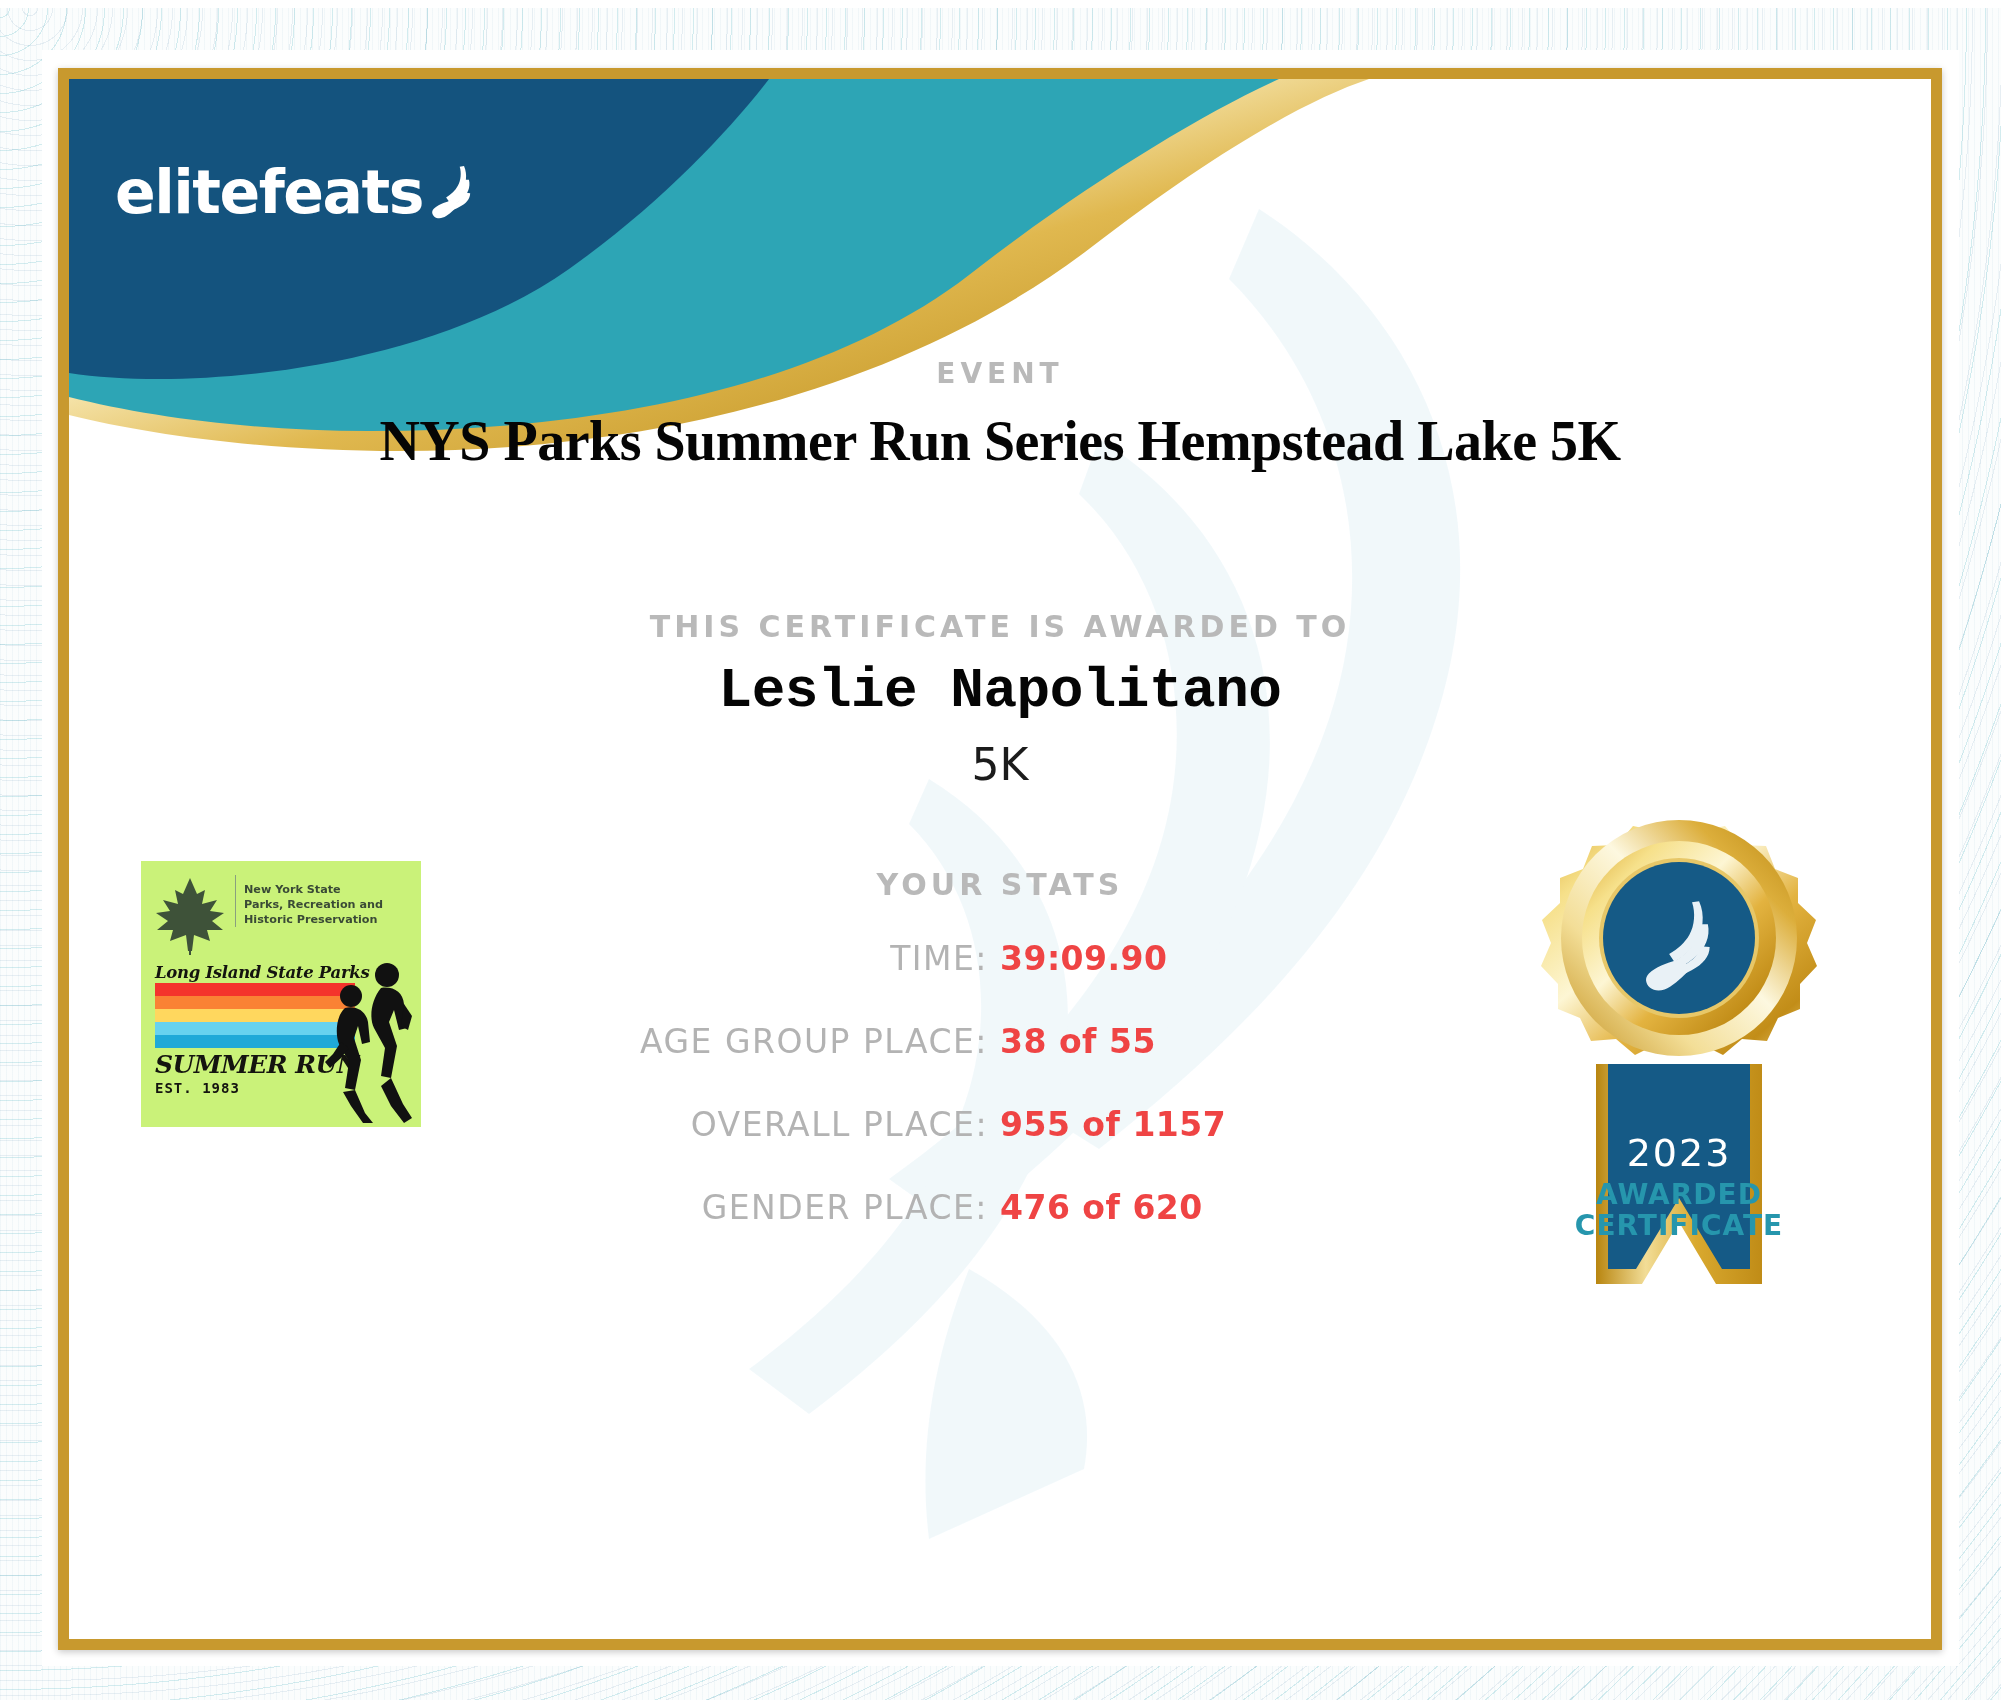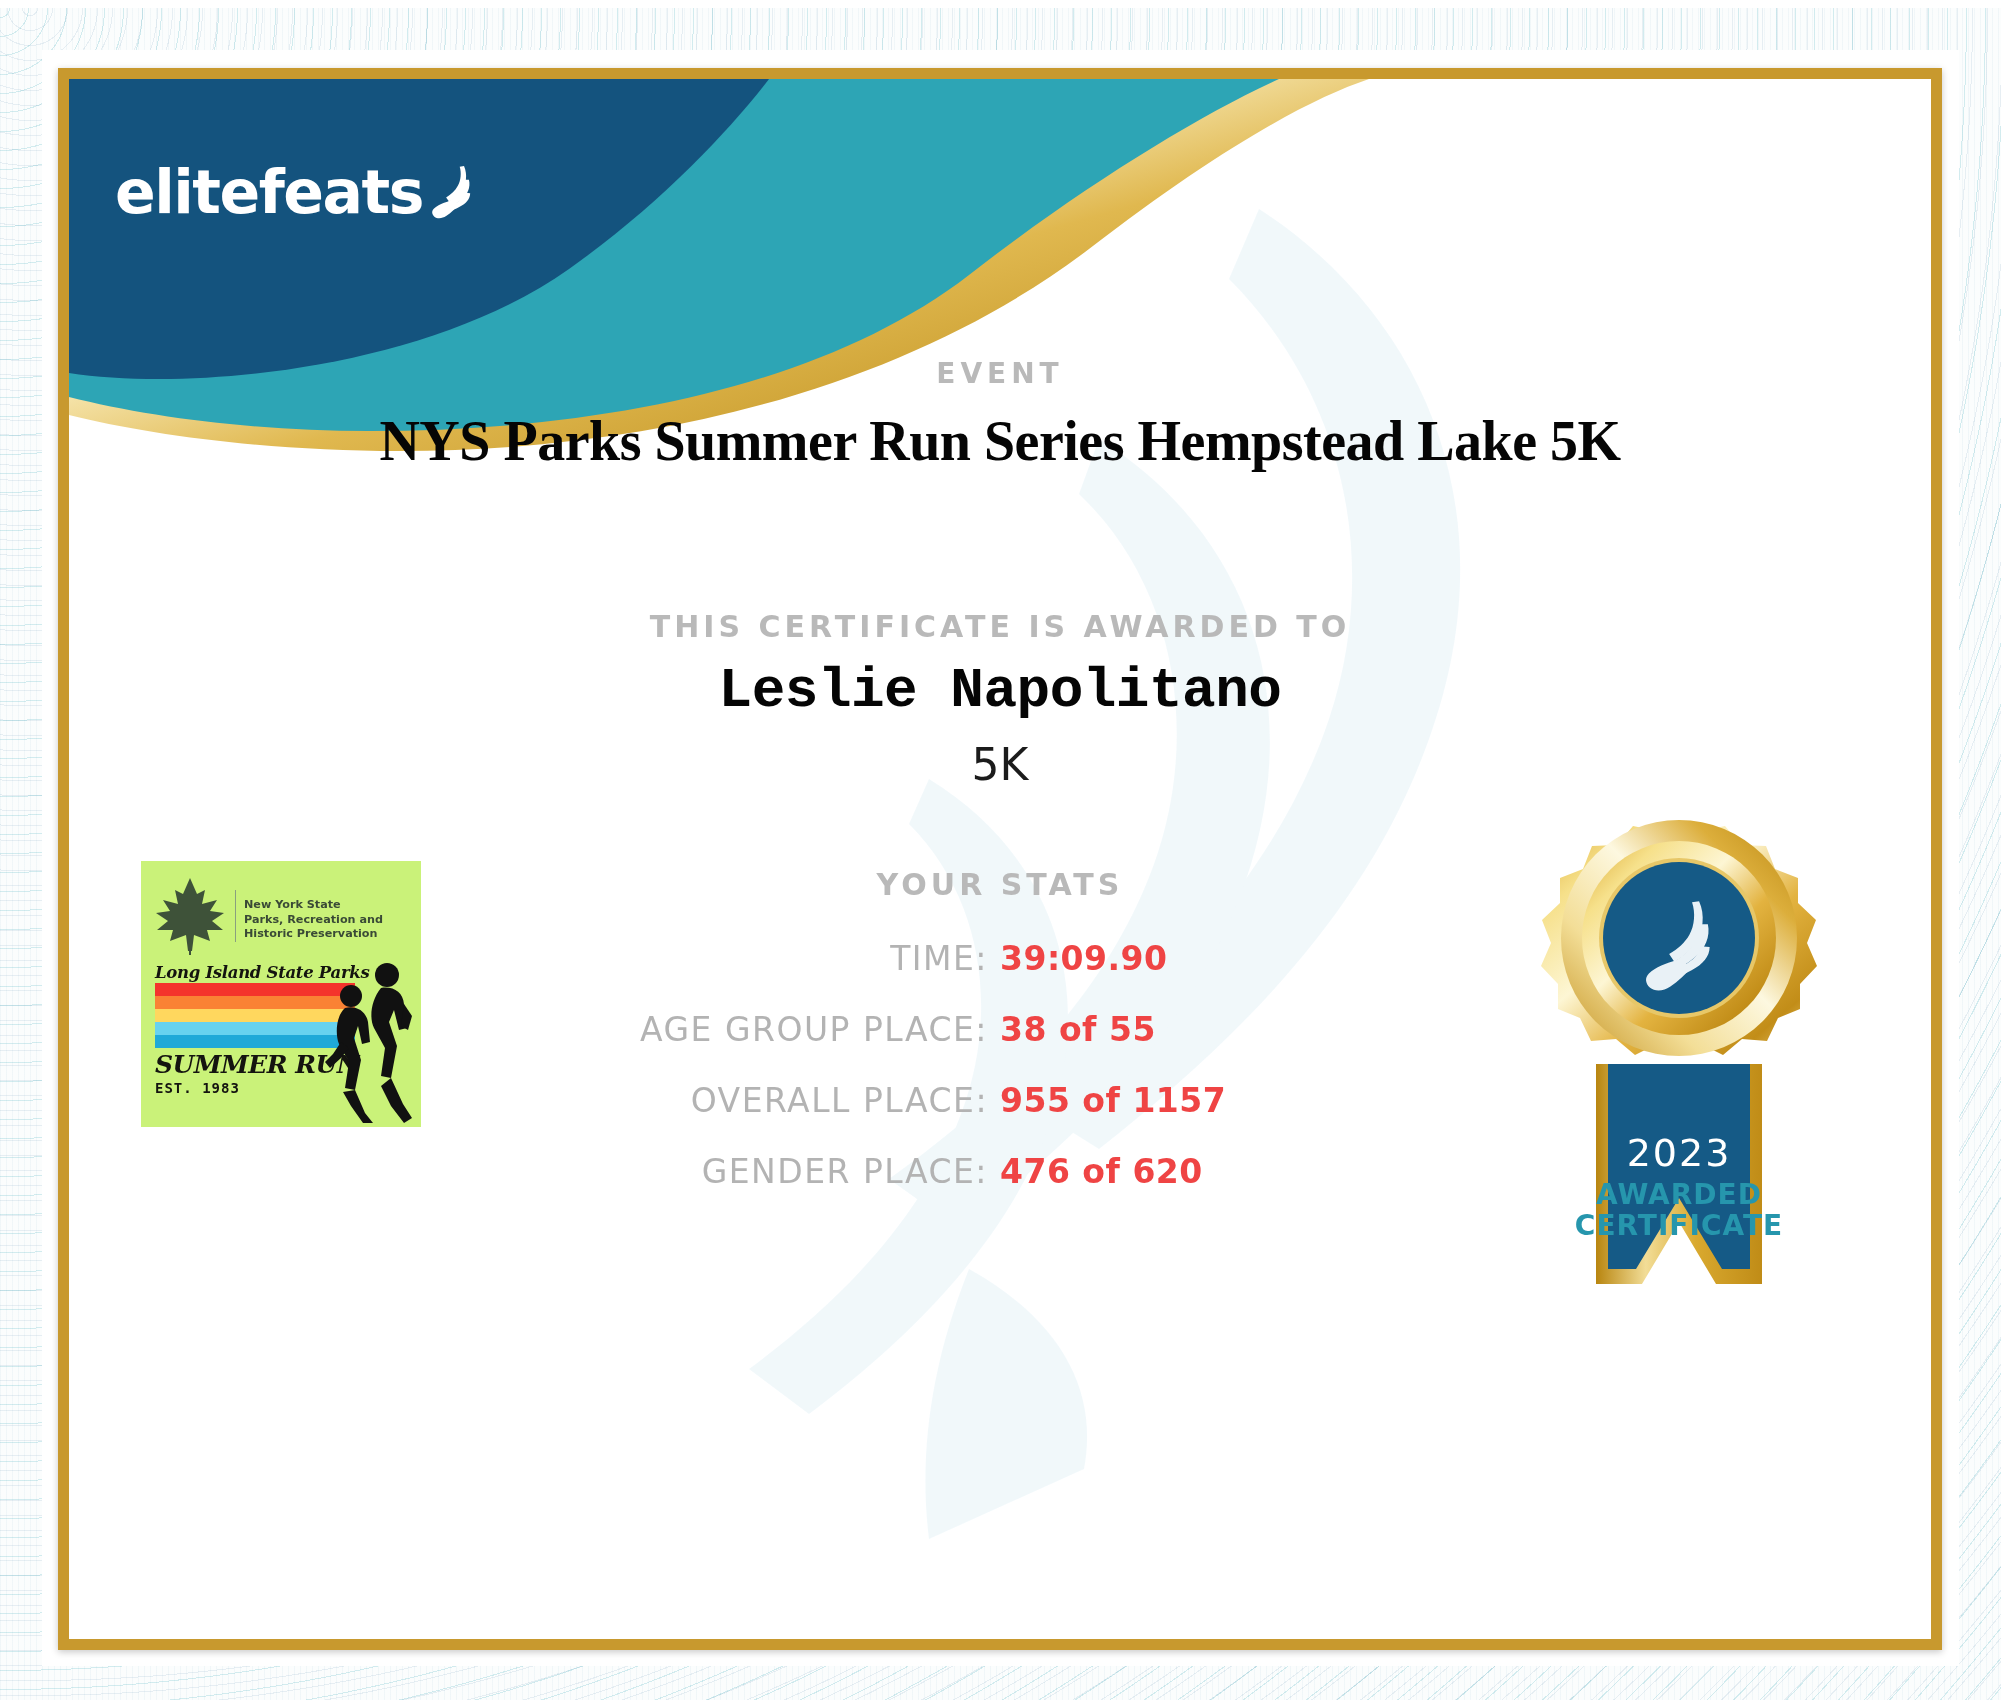--- a/index.html
+++ b/index.html
@@ -135,21 +135,21 @@
   #stats-label { top: 788px; font-size: 30px; letter-spacing: 4px; }
 
   
   #stats {
     position: absolute;
     top: 860px;
     left: 0;
     width: 100%;
     display: flex;
     flex-direction: column;
-    gap: 32px;
+    gap: 44px;
   }
   .stat-row {
     display: flex;
     justify-content: center;
     align-items: baseline;
     width: 100%;
   }
   .stat-label {
     text-align: right;
     width: 520px;
@@ -171,21 +171,21 @@
   
   #parks-logo {
     position: absolute;
     left: 72px; top: 782px;
     width: 280px; height: 266px;
     background: #caf279;
     overflow: hidden;
   }
   #parks-top {
     display: flex;
-    align-items: center;
+    align-items: flex-start;
     padding: 14px 10px 0 12px;
     gap: 8px;
   }
   #parks-text {
     font-family: "DejaVu Sans", sans-serif;
     font-size: 11.2px;
     line-height: 1.32;
     color: #3a4a36;
     font-weight: 700;
     padding-top: 8px;

